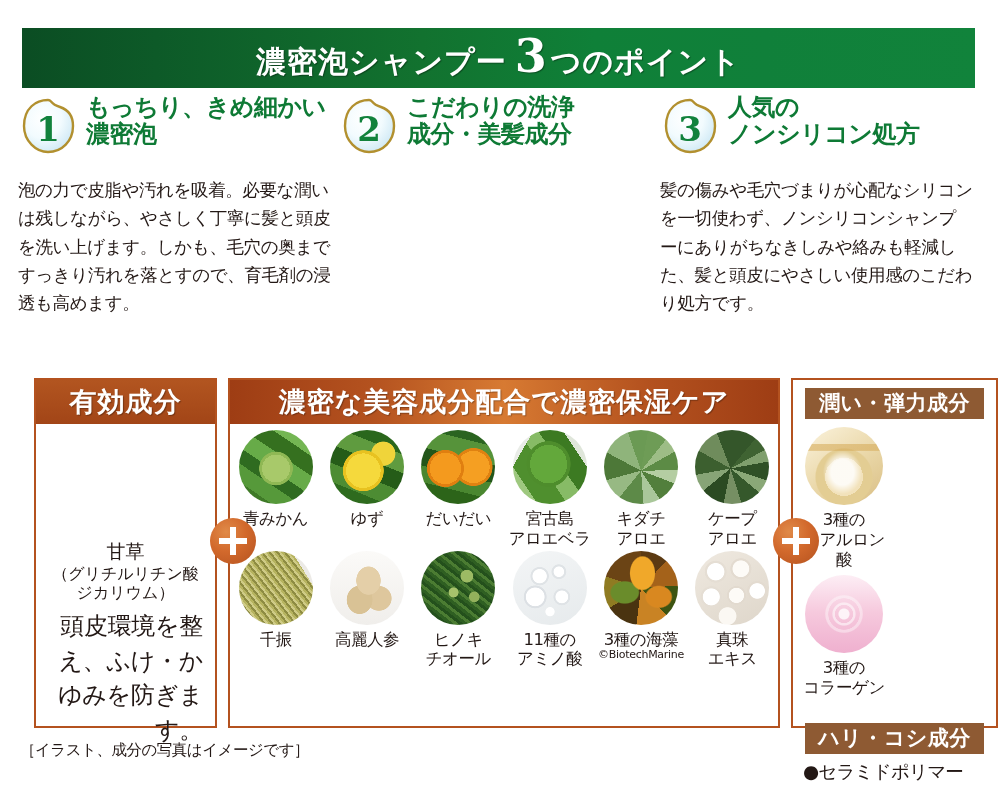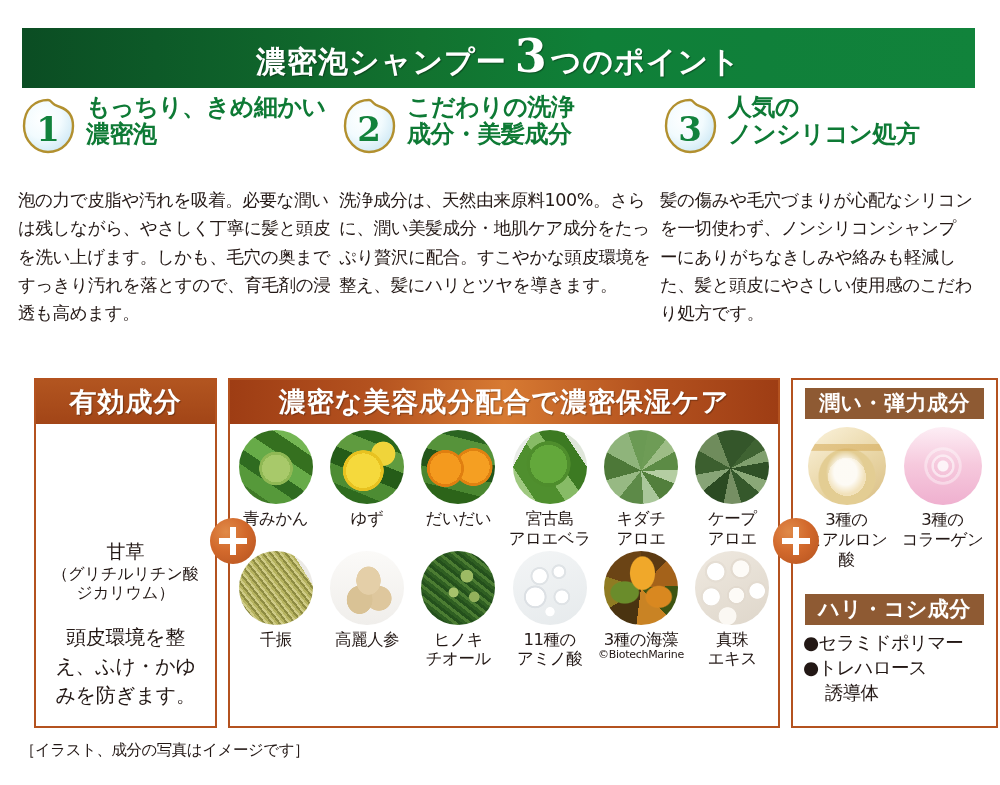--- a/index.html
+++ b/index.html
@@ -100,21 +100,21 @@
     letter-spacing: -0.5px;
     padding-top: 2px;
     font-family: Liberation Serif, serif;
   }
   .point-title span { display: block; white-space: nowrap; }
   .point-body {
     font-size: 17.5px;
     line-height: 1.62;
     color: #231815;
     letter-spacing: -0.4px;
-    margin-top: 18px;
+    margin-top: 8px;
   }
 
   
   .panels {
     position: absolute;
     left: 34px;
     top: 378px;
     width: 964px;
     height: 350px;
     display: flex;
@@ -155,24 +155,24 @@
   .efficacy-name {
     font-size: 19px;
     line-height: 1.25;
     margin-top: 6px;
   }
   .efficacy-sub {
     font-size: 16px;
     line-height: 1.22;
   }
   .efficacy-desc {
-    font-size: 20px;
+    font-size: 24px;
     line-height: 1.45;
-    margin-top: 20px;
-    text-align: center;
+    margin-top: 6px;
+    text-align: right;
     padding: 0 6px;
     letter-spacing: -0.3px;
   }
 
   
   .photo {
     border-radius: 50%;
     background-size: cover;
     background-position: center;
     margin: 0 auto;
@@ -213,20 +213,21 @@
     height: 31px;
     margin: 8px 12px 0;
     letter-spacing: 0.5px;
     white-space: nowrap;
   }
   .moist-items {
     display: flex;
     justify-content: center;
     gap: 6px;
     padding: 8px 6px 0;
+    flex-direction: column;
   }
   .moist-item { width: 90px; text-align: center; }
   .moist-item .photo { width: 78px; height: 78px; }
   .moist-label {
     font-size: 16.5px;
     line-height: 1.2;
     margin-top: 5px;
     letter-spacing: -0.5px;
   }
   .moist-label span { display: block; white-space: nowrap; }
@@ -323,21 +324,20 @@
           </defs>
           <path d="M30 4 C18 4 6 12 6 30 C6 45 18 56 30 56 C44 56 55 45 55 30 C55 18 48 13 42 11 C37 9.4 35 8 33 5.5 C32.2 4.5 31.2 4 30 4 Z" fill="url(#dg2)" stroke="#b2902f" stroke-width="2.4"></path>
         </svg>
         <div class="num">2</div>
       </div>
       <div class="point-title">
         <span>こだわりの洗浄</span>
         <span>成分・美髪成分</span>
       </div>
     </div>
-    <div class="point-body">洗浄成分は、天然由来原料100%。さらに、潤い美髪成分・地肌ケア成分をたっぷり贅沢に配合。すこやかな頭皮環境を整え、髪にハリとツヤを導きます。</div>
   </div>
 
   <div class="point">
     <div class="point-head">
       <div class="drop">
         <svg width="62" height="60" viewBox="0 0 62 60">
           <defs>
             <radialGradient id="dg3" cx="38%" cy="35%" r="70%">
               <stop offset="0%" stop-color="#ffffff"></stop>
               <stop offset="55%" stop-color="#f2fbfe"></stop>

